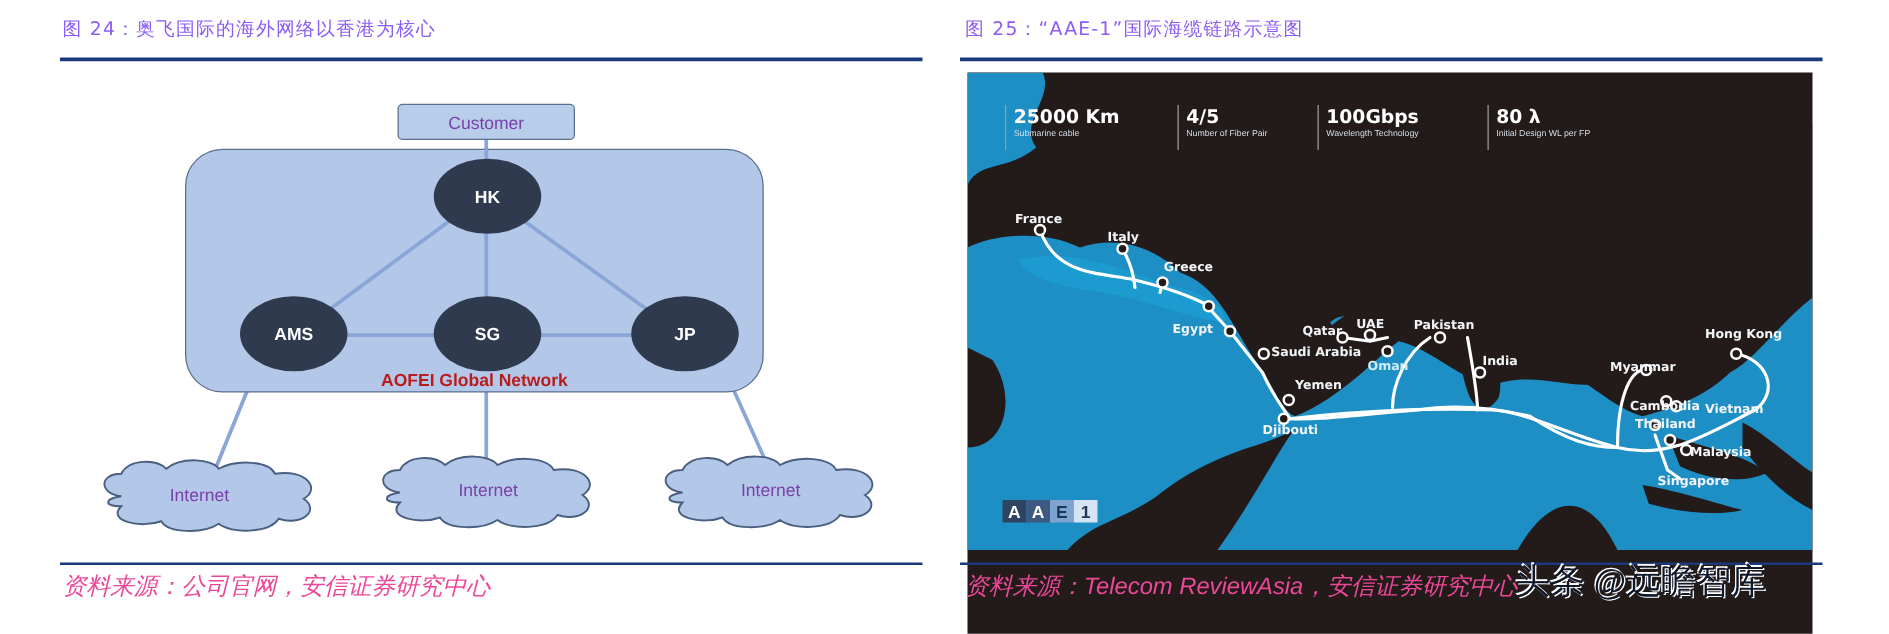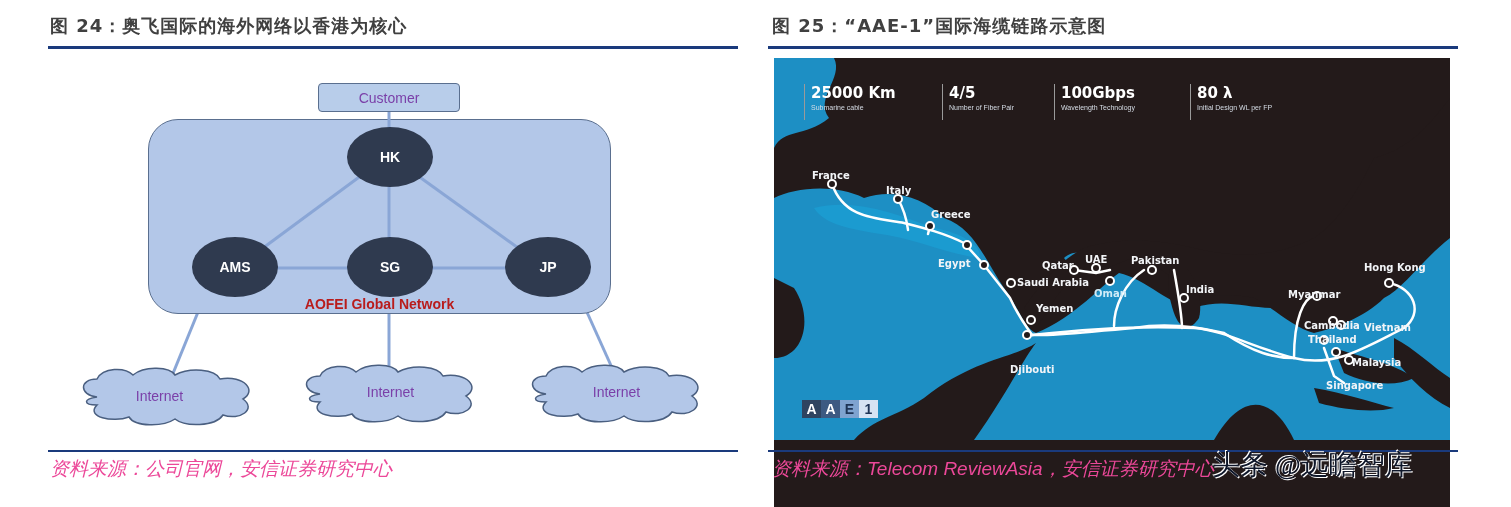--- a/index.html
+++ b/index.html
@@ -1,17 +1,17 @@
 <!DOCTYPE html>
 <html><head>
 <meta charset="utf-8">
 <style>
   html,body{margin:0;padding:0;background:#ffffff;}
   body{width:1511px;height:507px;position:relative;overflow:hidden;font-family:"DejaVu Sans",sans-serif;}
-  .fig-title{position:absolute;top:14px;font-size:18px;font-weight:bold;color:#404040;font-family:"DejaVu Sans",sans-serif;letter-spacing:1px;white-space:nowrap;}
+  .fig-title{position:absolute;top:14px;font-size:15px;font-weight:normal;color:#8b5cf6;font-family:"DejaVu Sans",sans-serif;letter-spacing:1px;white-space:nowrap;}
   .rule{position:absolute;height:3px;background:#1a3a7c;}
   .source{position:absolute;top:456px;font-size:19px;font-style:italic;color:#ec4899;font-family:"DejaVu Serif",serif;white-space:nowrap;}
   .source .latin{font-family:"Liberation Sans",sans-serif;}
   
   .customer-box{position:absolute;left:318px;top:67px;width:142px;height:29px;background:#b8cdea;border:1.5px solid #5a6f8f;border-radius:4px;box-sizing:border-box;color:#7a3fa8;font-size:14px;font-family:"Liberation Sans",sans-serif;display:flex;align-items:center;justify-content:center;margin-top:16px;}
   .network-box{position:absolute;left:148px;top:119px;width:463px;height:195px;background:#b3c7e8;border:1.5px solid #5a6f8f;border-radius:30px;box-sizing:border-box;}
   .network-label{position:absolute;left:148px;top:296px;width:463px;text-align:center;color:#b91c1c;font-size:14px;font-weight:bold;font-family:"Liberation Sans",sans-serif;}
   .node{position:absolute;width:86px;height:60px;border-radius:50%;background:#2f3a4f;color:#ffffff;font-weight:bold;font-size:14px;font-family:"Liberation Sans",sans-serif;display:flex;align-items:center;justify-content:center;}
   .cloud{position:absolute;}
   .cloud-label{position:absolute;color:#7a3fa8;font-size:14px;font-family:"Liberation Sans",sans-serif;width:100%;text-align:center;}
@@ -162,21 +162,21 @@
   <div class="city" style="left:112px;top:127px;">Italy</div>
   <div class="city" style="left:157px;top:151px;">Greece</div>
   <div class="city" style="left:164px;top:200px;">Egypt</div>
   <div class="city" style="left:243px;top:219px;">Saudi Arabia</div>
   <div class="city" style="left:268px;top:202px;">Qatar</div>
   <div class="city" style="left:311px;top:196px;">UAE</div>
   <div class="city" style="left:320px;top:230px;color:#d0ecf8;">Oman</div>
   <div class="city" style="left:357px;top:197px;">Pakistan</div>
   <div class="city" style="left:412px;top:226px;">India</div>
   <div class="city" style="left:262px;top:245px;">Yemen</div>
-  <div class="city" style="left:236px;top:281px;margin-top:25px;">Djibouti</div>
+  <div class="city" style="left:236px;top:281px;">Djibouti</div>
   <div class="city" style="left:514px;top:231px;">Myanmar</div>
   <div class="city" style="left:530px;top:262px;">Cambodia</div>
   <div class="city" style="left:590px;top:264px;">Vietnam</div>
   <div class="city" style="left:534px;top:276px;">Thailand</div>
   <div class="city" style="left:578px;top:299px;">Malaysia</div>
   <div class="city" style="left:552px;top:322px;">Singapore</div>
   <div class="city" style="left:590px;top:204px;">Hong Kong</div>
 
   <div class="logo">
     <span style="background:#2f4460;color:#fff;">A</span>

